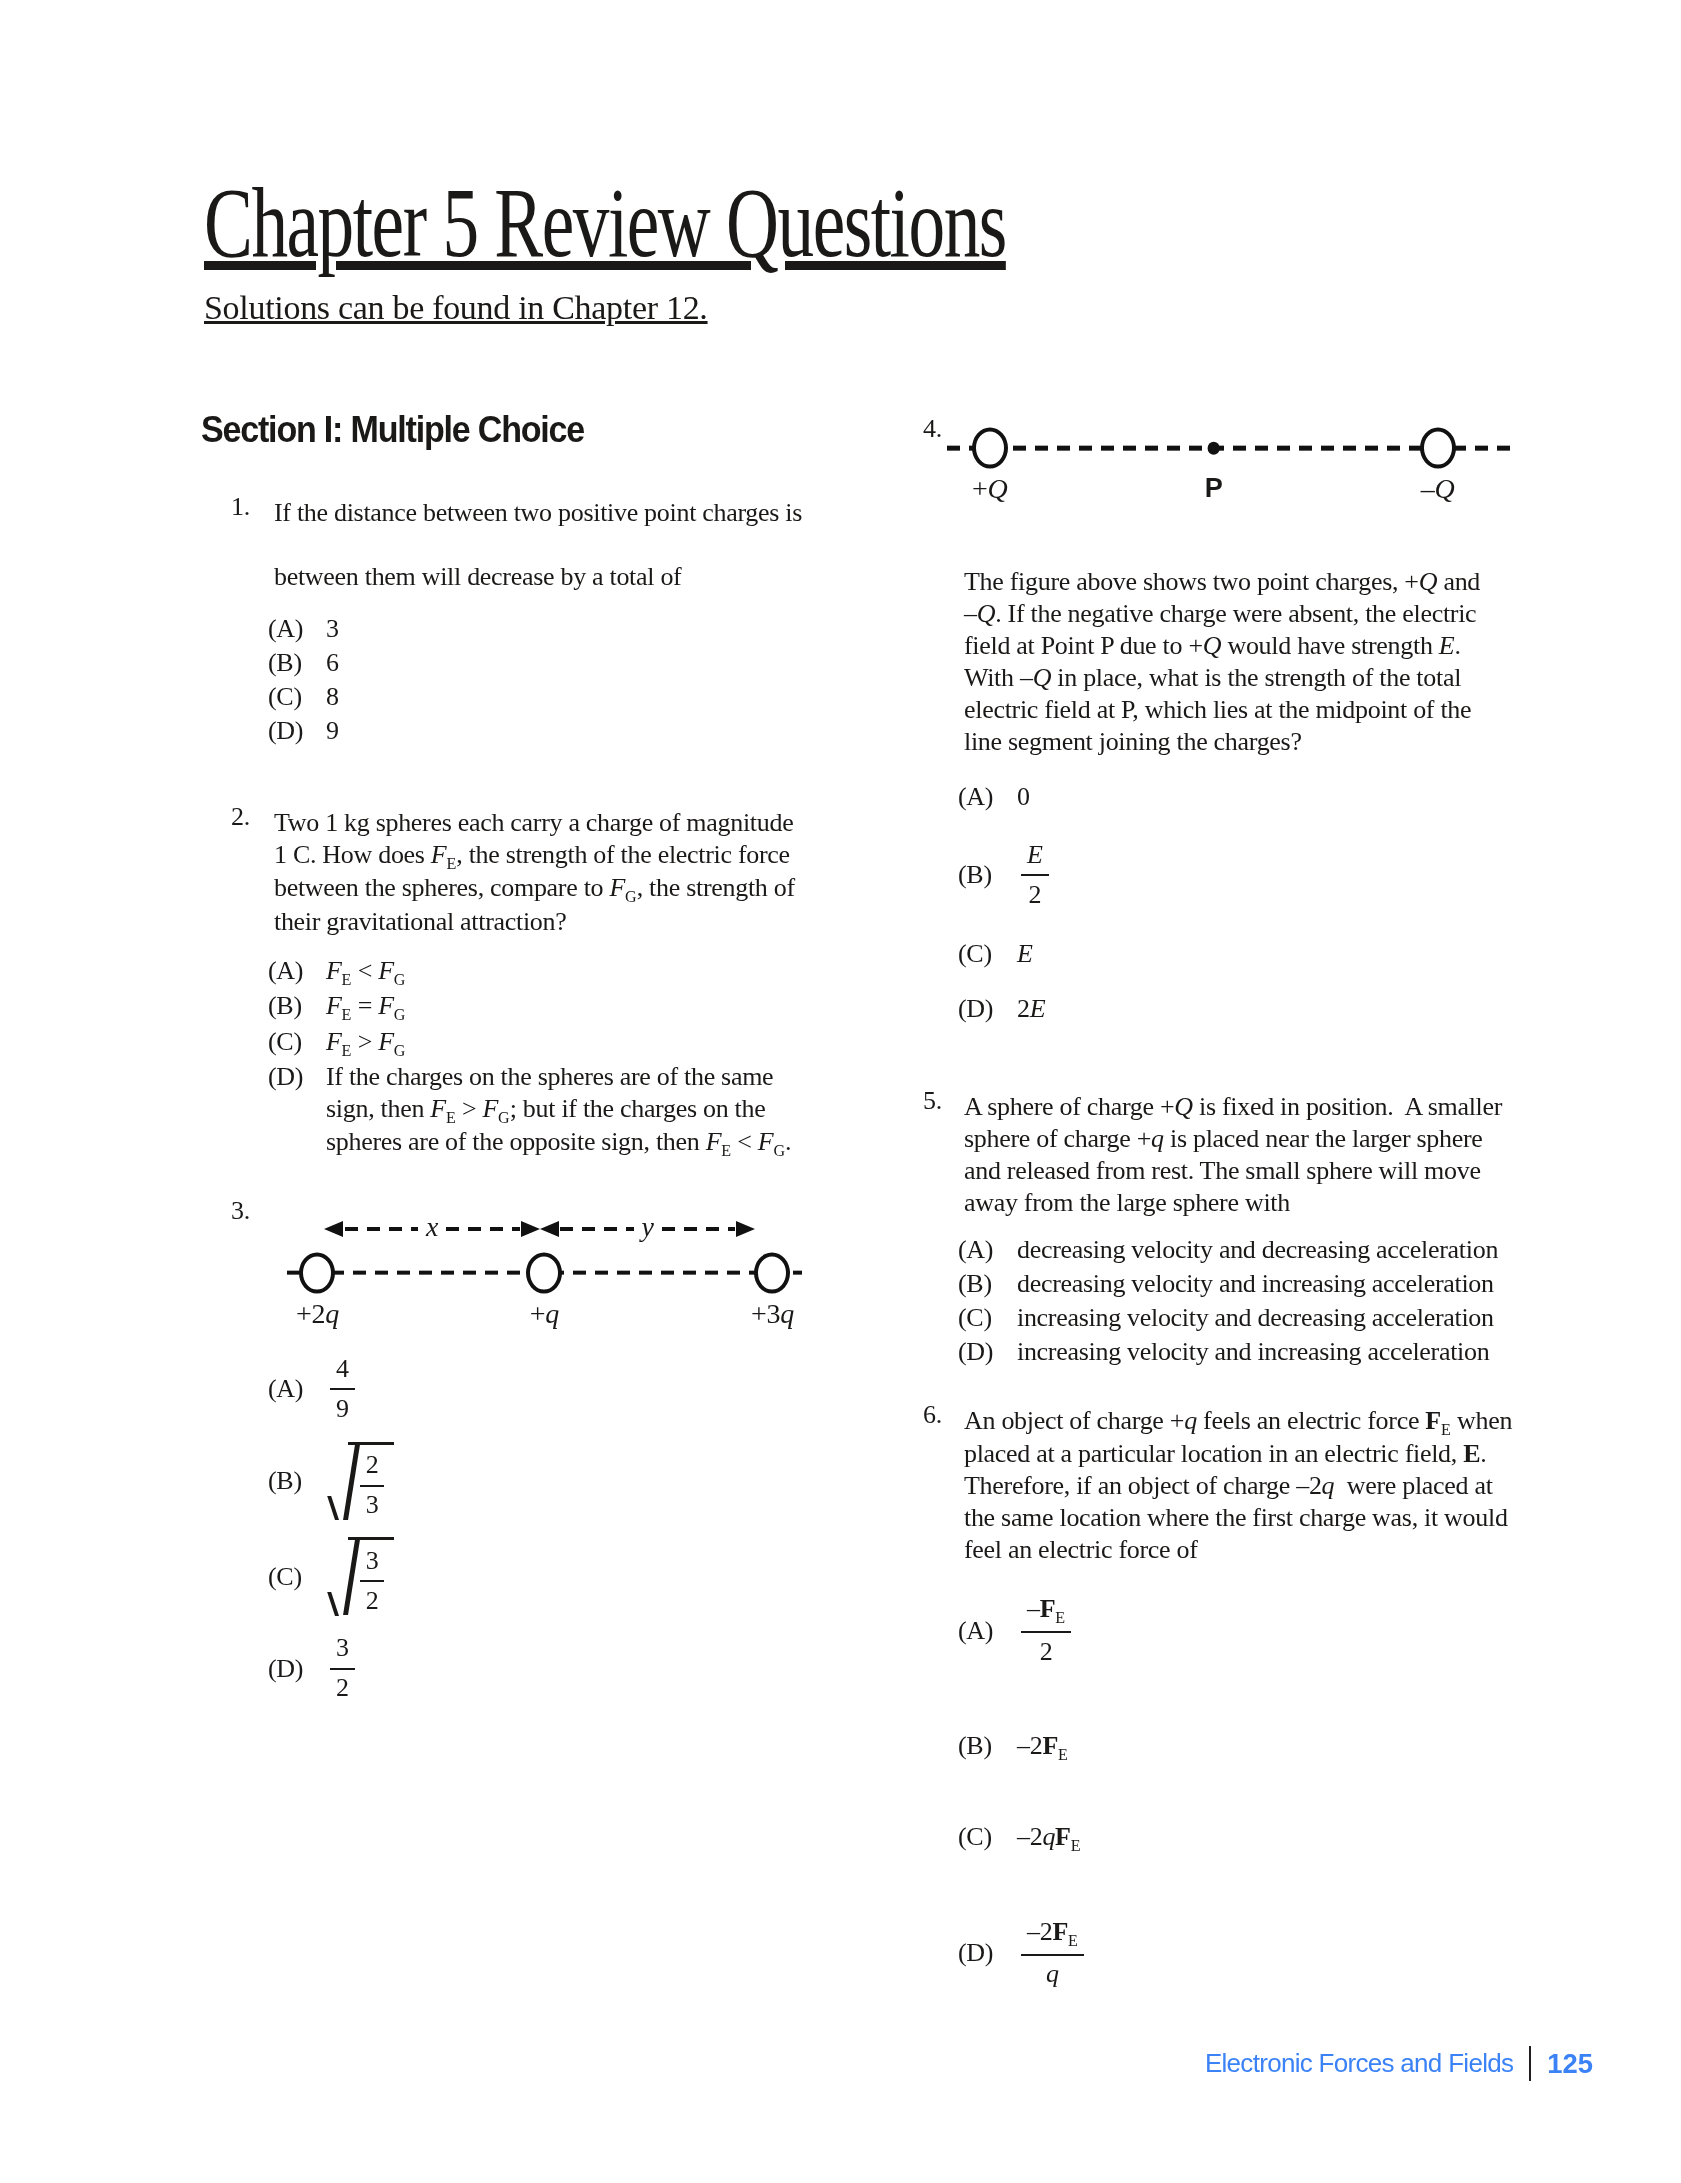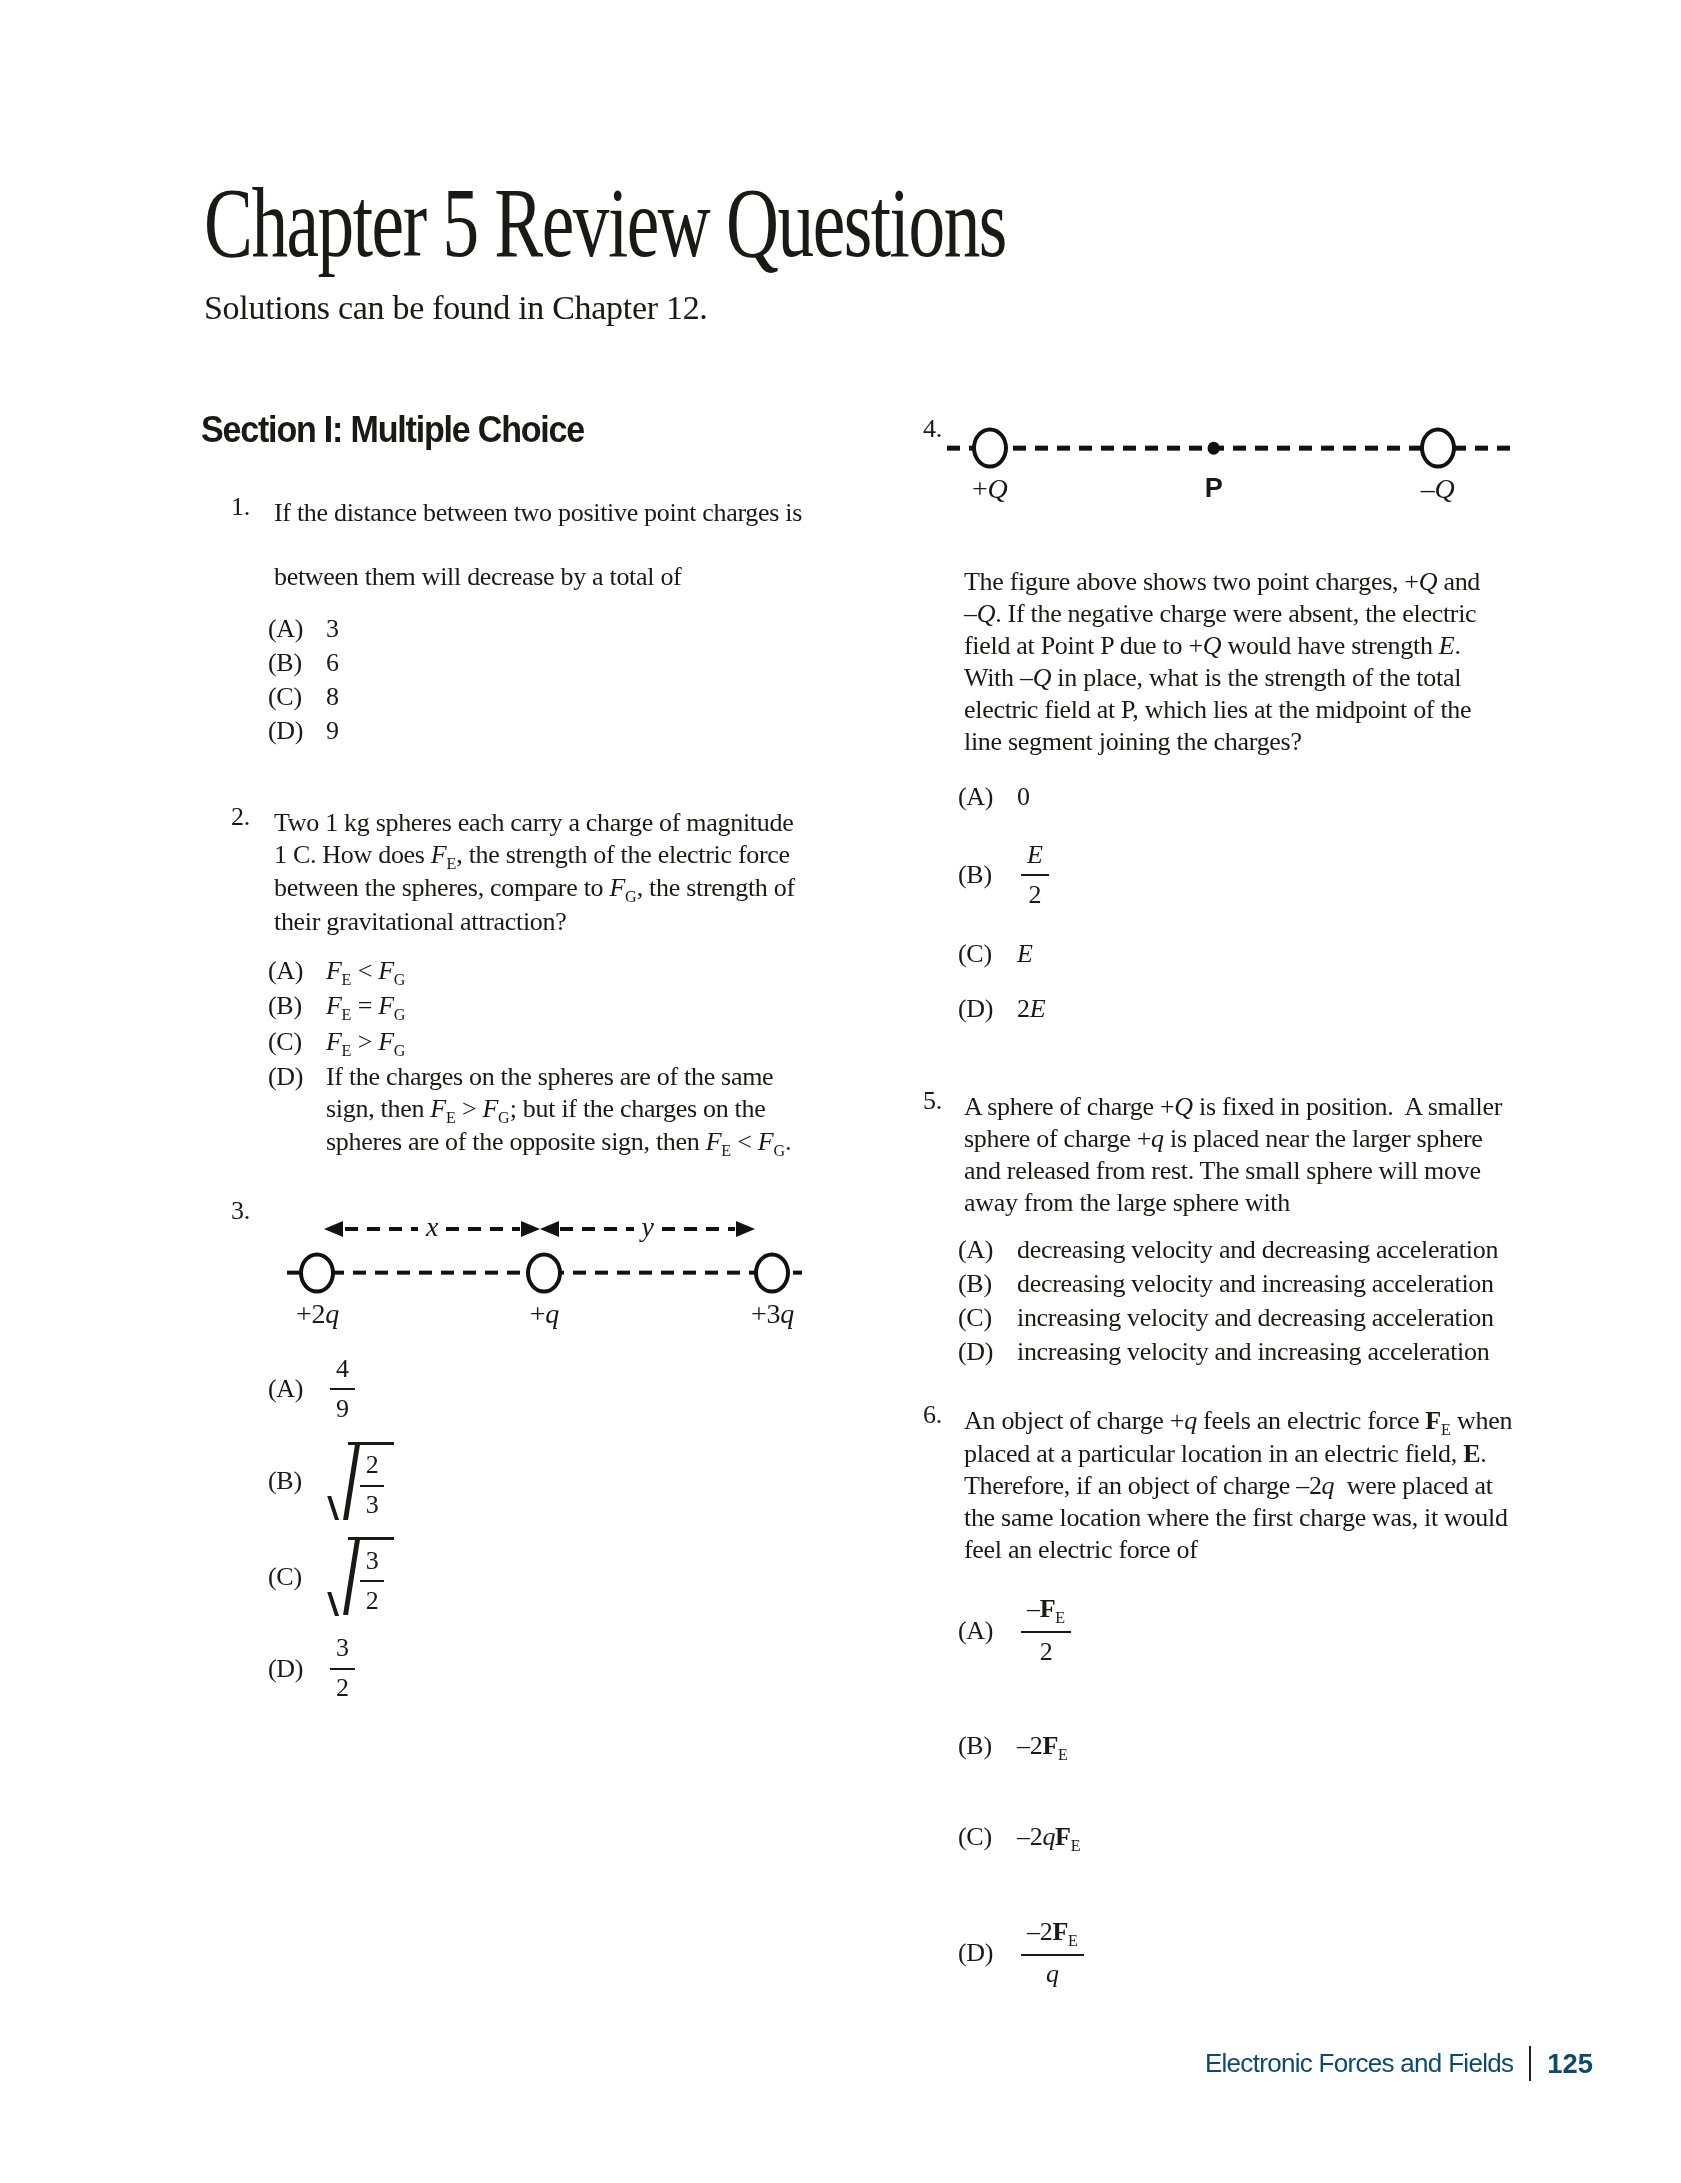--- a/index.html
+++ b/index.html
@@ -1,21 +1,21 @@
 <!DOCTYPE html>
 <html style="font-size:10.7px"><head>
 <meta charset="utf-8">
 <style>
   html,body{margin:0;padding:0;background:#e8e8e8;}
   .page{
     position:relative;width:1682px;height:2183px;background:#ffffff;
     font-family:"Liberation Serif",serif;color:#1b1918;overflow:hidden;
   }
   
-  .hdr{position:absolute;left:204px;top:173px;}
+  .hdr{position:absolute;left:204px;top:173px;text-decoration:underline;}
   .hdr h1{
     margin:0;font-weight:400;font-size:99px;line-height:1.02;letter-spacing:-2px;
     transform:scaleX(0.74);transform-origin:left top;white-space:nowrap;
   }
   .subtitle{margin:14.7px 0 0 0;font-size:34px;letter-spacing:-0.3px;}
   .section-heading{
     position:absolute;left:201px;top:409px;margin:0;
     font-family:"Liberation Sans",sans-serif;font-weight:700;font-size:37px;
     letter-spacing:-1.3px;transform:scaleX(0.92);transform-origin:left top;white-space:nowrap;
   }
@@ -83,21 +83,21 @@
   .flabel{position:absolute;transform:translateX(-50%);white-space:nowrap;}
   .fig3 .l1{left:30px;} .fig3 .l2{left:257px;} .fig3 .l3{left:485px;}
   .fig3 .n1{left:30px;} .fig3 .n2{left:257px;} .fig3 .n3{left:485px;}
   .fig4{position:relative;margin:17.4px 0 0 -11.4px;width:565px;}
   .fig4 .n1{left:43px;} .fig4 .pd{left:267px;} .fig4 .n3{left:491px;}
   .fig4 .fl1{left:43px;} .fig4 .fl2{left:267px;} .fig4 .fl3{left:491px;}
   .plabel{font-family:"Liberation Sans",sans-serif;font-weight:700;font-size:27px;}
   
   .footer{
     position:absolute;top:2046px;right:89px;display:flex;align-items:center;
-    font-family:"Liberation Sans",sans-serif;font-size:26px;letter-spacing:-0.7px;color:#0c4a6e;
+    font-family:"Liberation Sans",sans-serif;font-size:26px;letter-spacing:-0.7px;color:#3b82f6;
   }
   .footer .divider{width:2px;height:35px;background:#231f20;margin:0 16px;}
   .footer .pagenum{font-weight:700;font-size:27.4px;letter-spacing:0;}
 </style>
 </head>
 <body>
 
 <div class="page">
 
   <header class="hdr">

